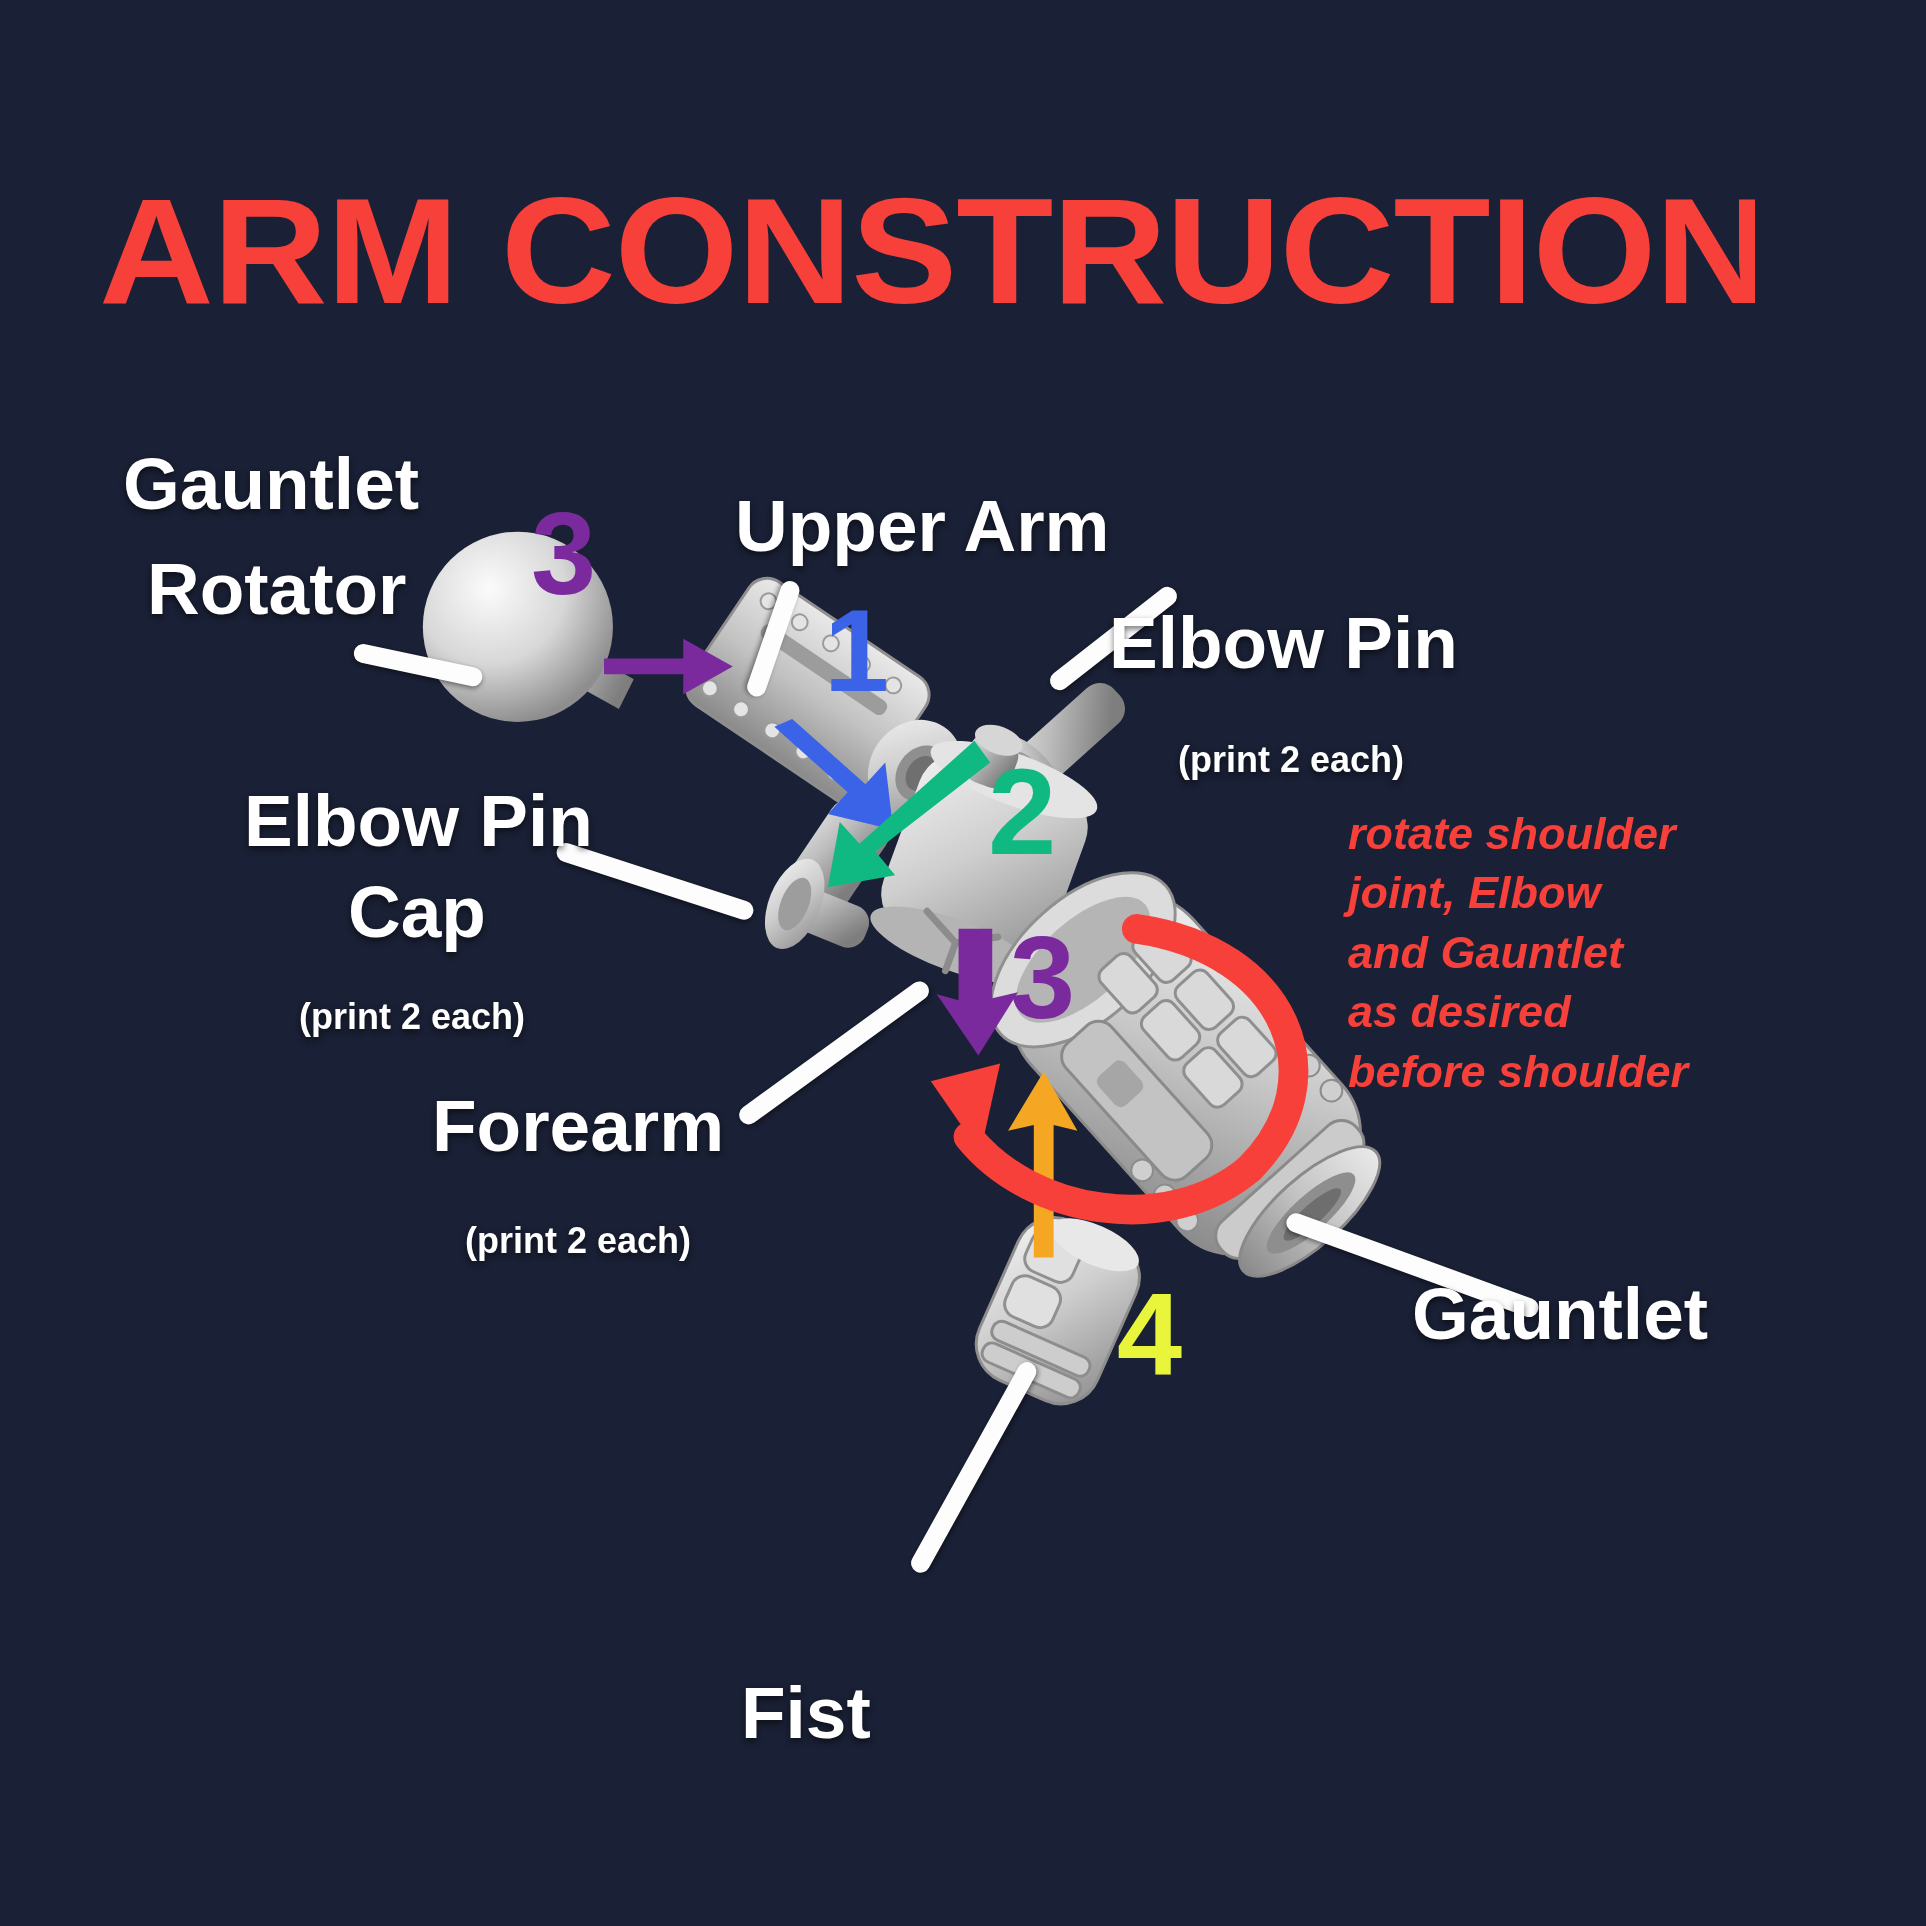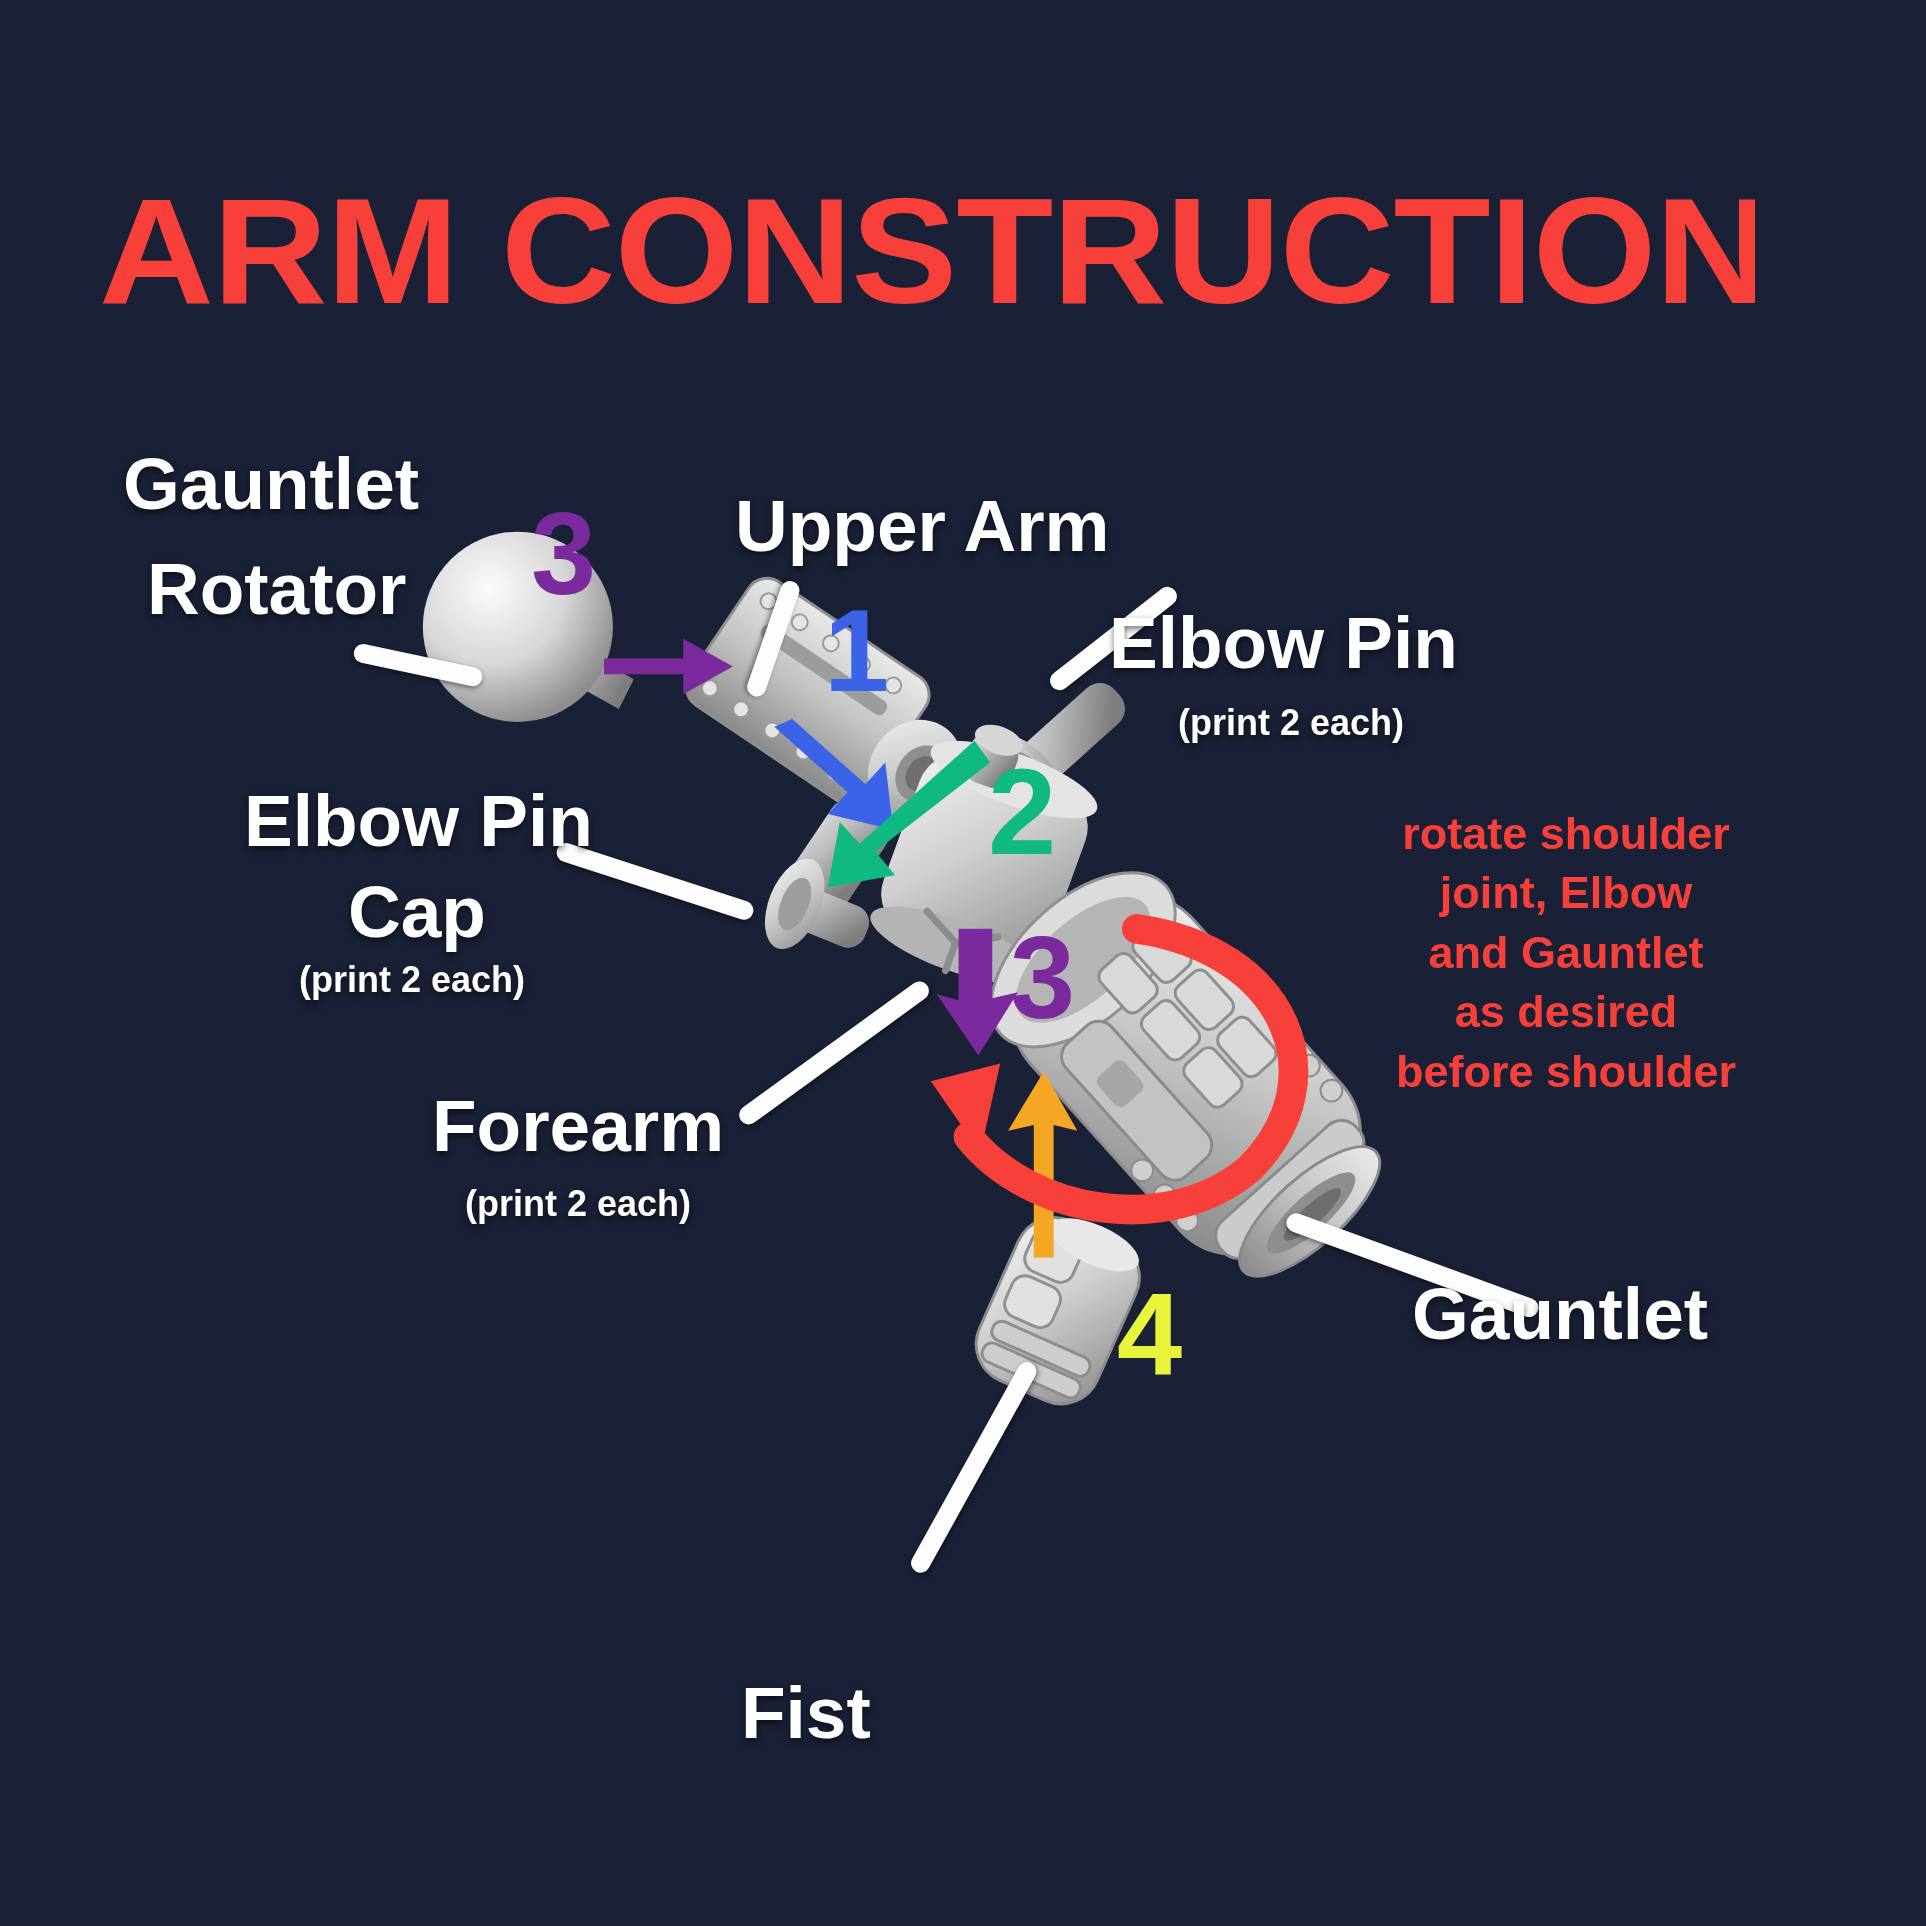--- a/index.html
+++ b/index.html
@@ -26,27 +26,27 @@
   
   .lbl{
     position:absolute;
     color:#ffffff;
     font-weight:bold;
     white-space:nowrap;
     text-shadow:0 3px 6px rgba(0,0,0,.55);
     line-height:1.02;
   }
   .lbl.big{font-size:73px;}
-  .lbl.sub{font-size:36px;}
+  .lbl.sub{font-size:36px;margin-top:37px;}
 
   
   #note{
     position:absolute;left:1348px;top:804px;width:436px;
     color:#f7403a;font-weight:bold;font-size:45px;
-    text-align:center;line-height:1.32;
+    line-height:1.32;font-style:italic;
   }
   
   .leader{
     position:absolute;
     background:#fdfdfd;
     border-radius:40px;
     transform-origin:0 50%;
     box-shadow:0 2px 5px rgba(0,0,0,.45);
   }
   

